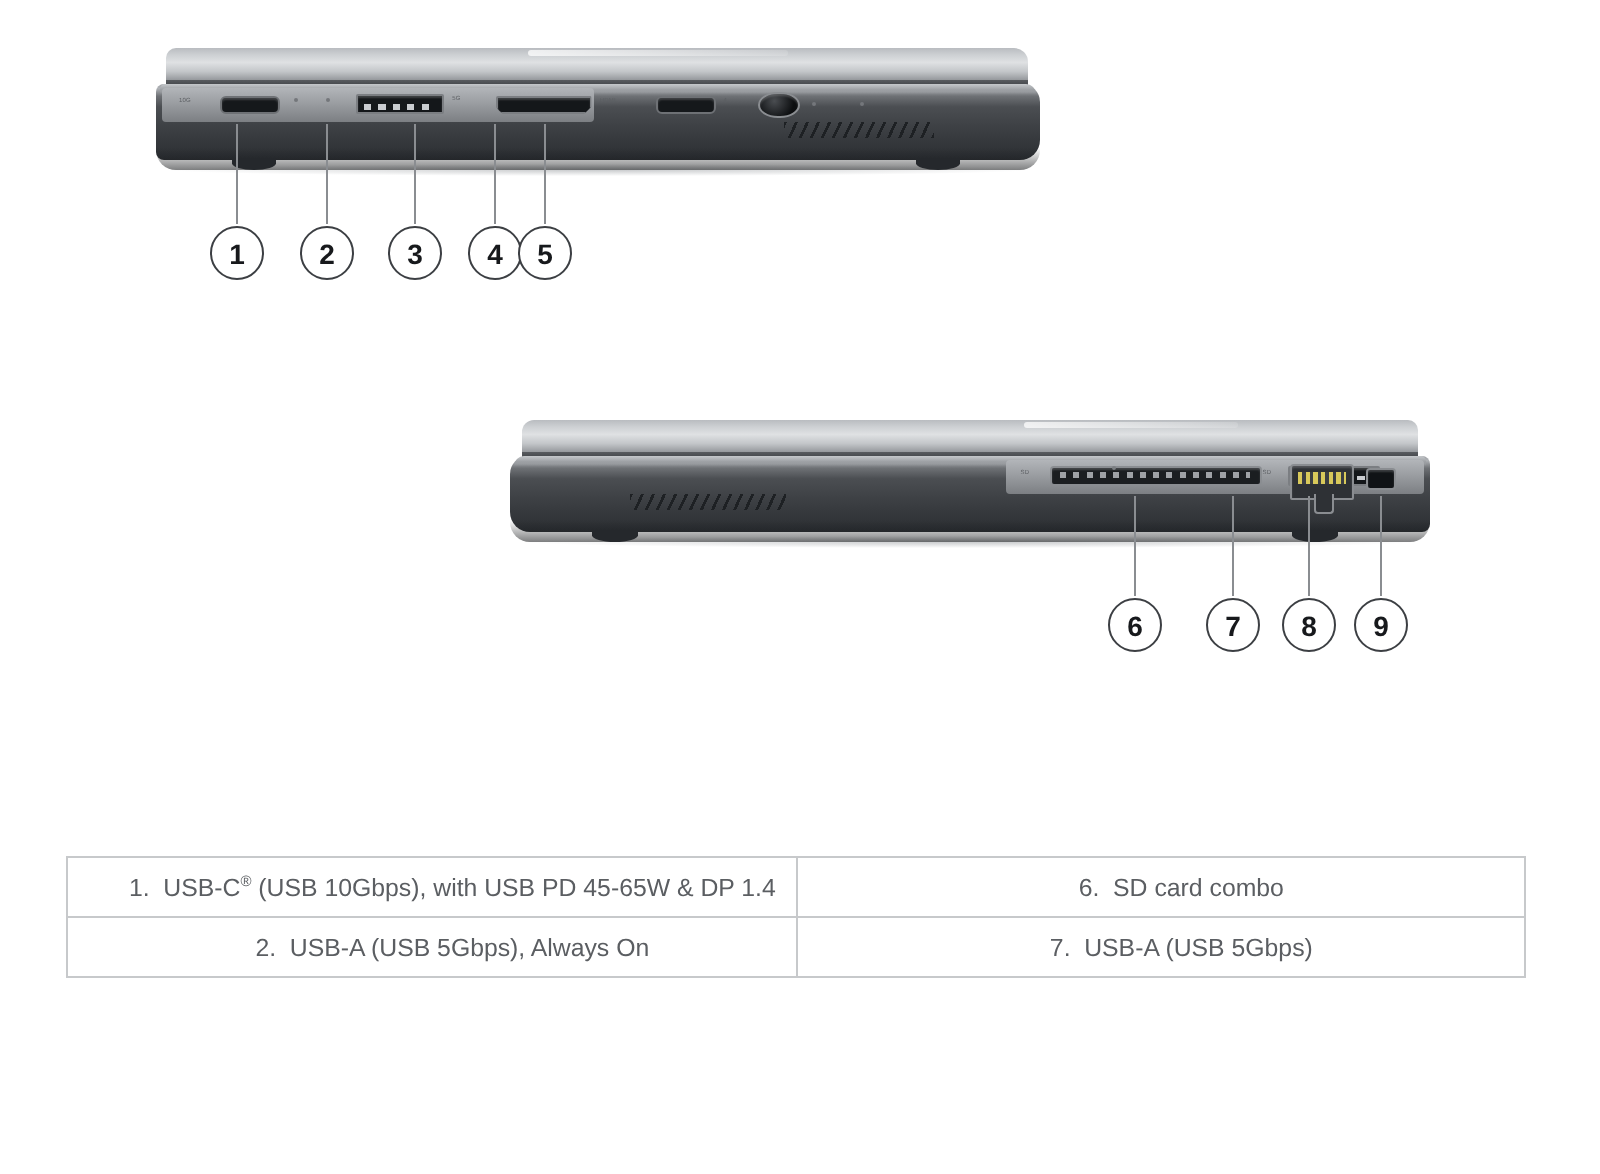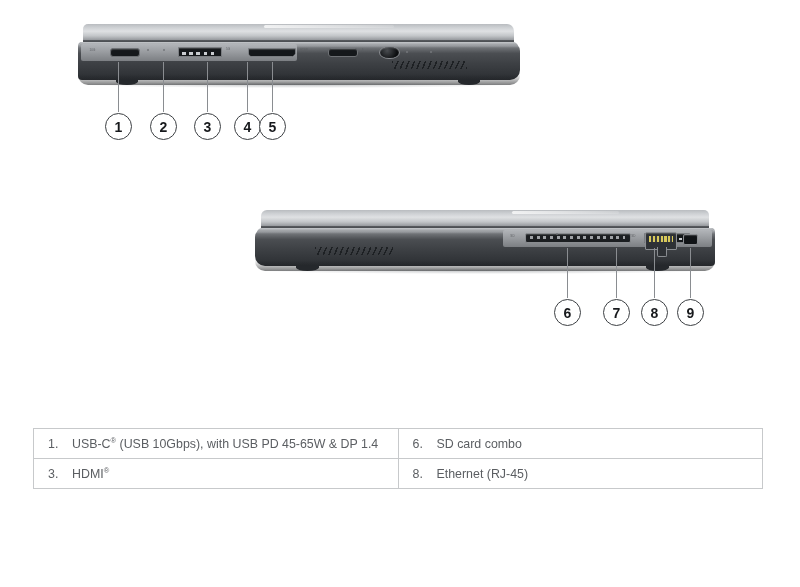--- a/index.html
+++ b/index.html
@@ -238,20 +238,21 @@
   }
 
   
   .legend {
     position: absolute;
     left: 33px;
     top: 428px;
     width: 730px;
     border-collapse: collapse;
     table-layout: fixed;
+    text-align: center;
   }
   .legend td {
     border: 1px solid #c7c9cb;
     height: 29px;
     padding: 0 0 0 14px;
     font-size: 12.4px;
     color: #5b5e62;
     font-family: "Liberation Sans", sans-serif;
     vertical-align: middle;
     white-space: nowrap;
@@ -376,20 +377,20 @@
     <tr>
       <td>
         <span class="num">1.</span><span>USB-C</span><sup class="mark">®</sup><span> (USB 10Gbps), with USB PD 45-65W &amp; DP 1.4</span>
       </td>
       <td>
         <span class="num">6.</span><span>SD card combo</span><sup class="mark"></sup><span></span>
       </td>
     </tr>
     <tr>
       <td>
-        <span class="num">3.</span><span>HDMI</span><sup class="mark">®</sup><span></span>
+        <span class="num">2.</span><span>USB-A (USB 5Gbps), Always On</span><sup class="mark"></sup><span></span>
       </td>
       <td>
-        <span class="num">8.</span><span>Ethernet (RJ-45)</span><sup class="mark"></sup><span></span>
+        <span class="num">7.</span><span>USB-A (USB 5Gbps)</span><sup class="mark"></sup><span></span>
       </td>
     </tr>
   </tbody>
 </table>
 
 </body></html>

